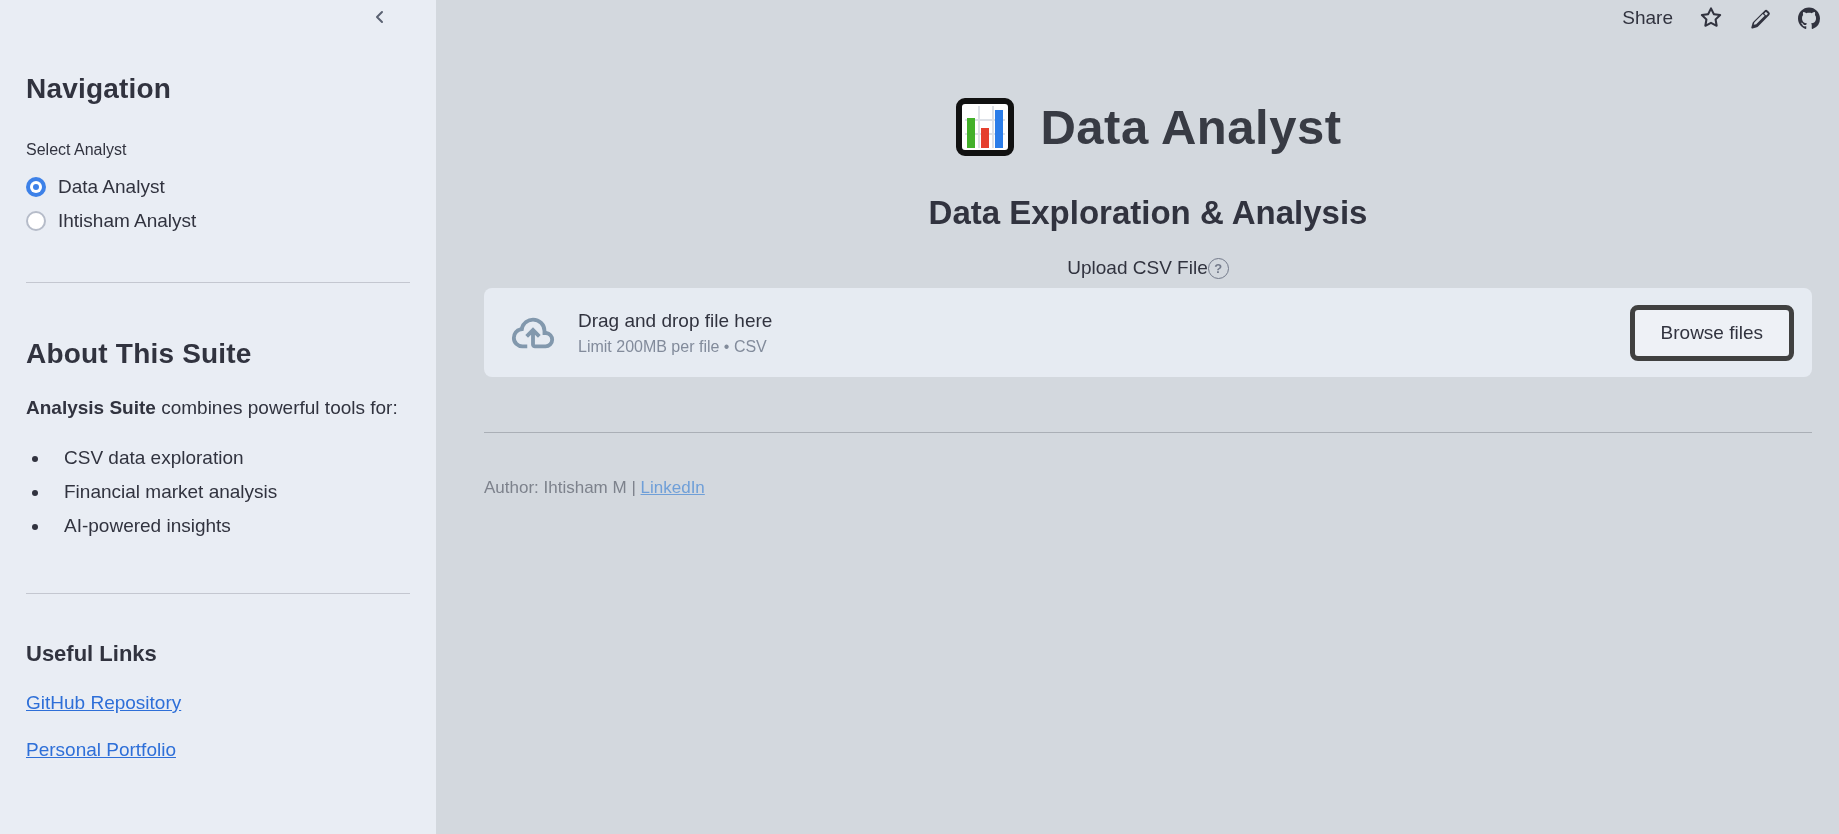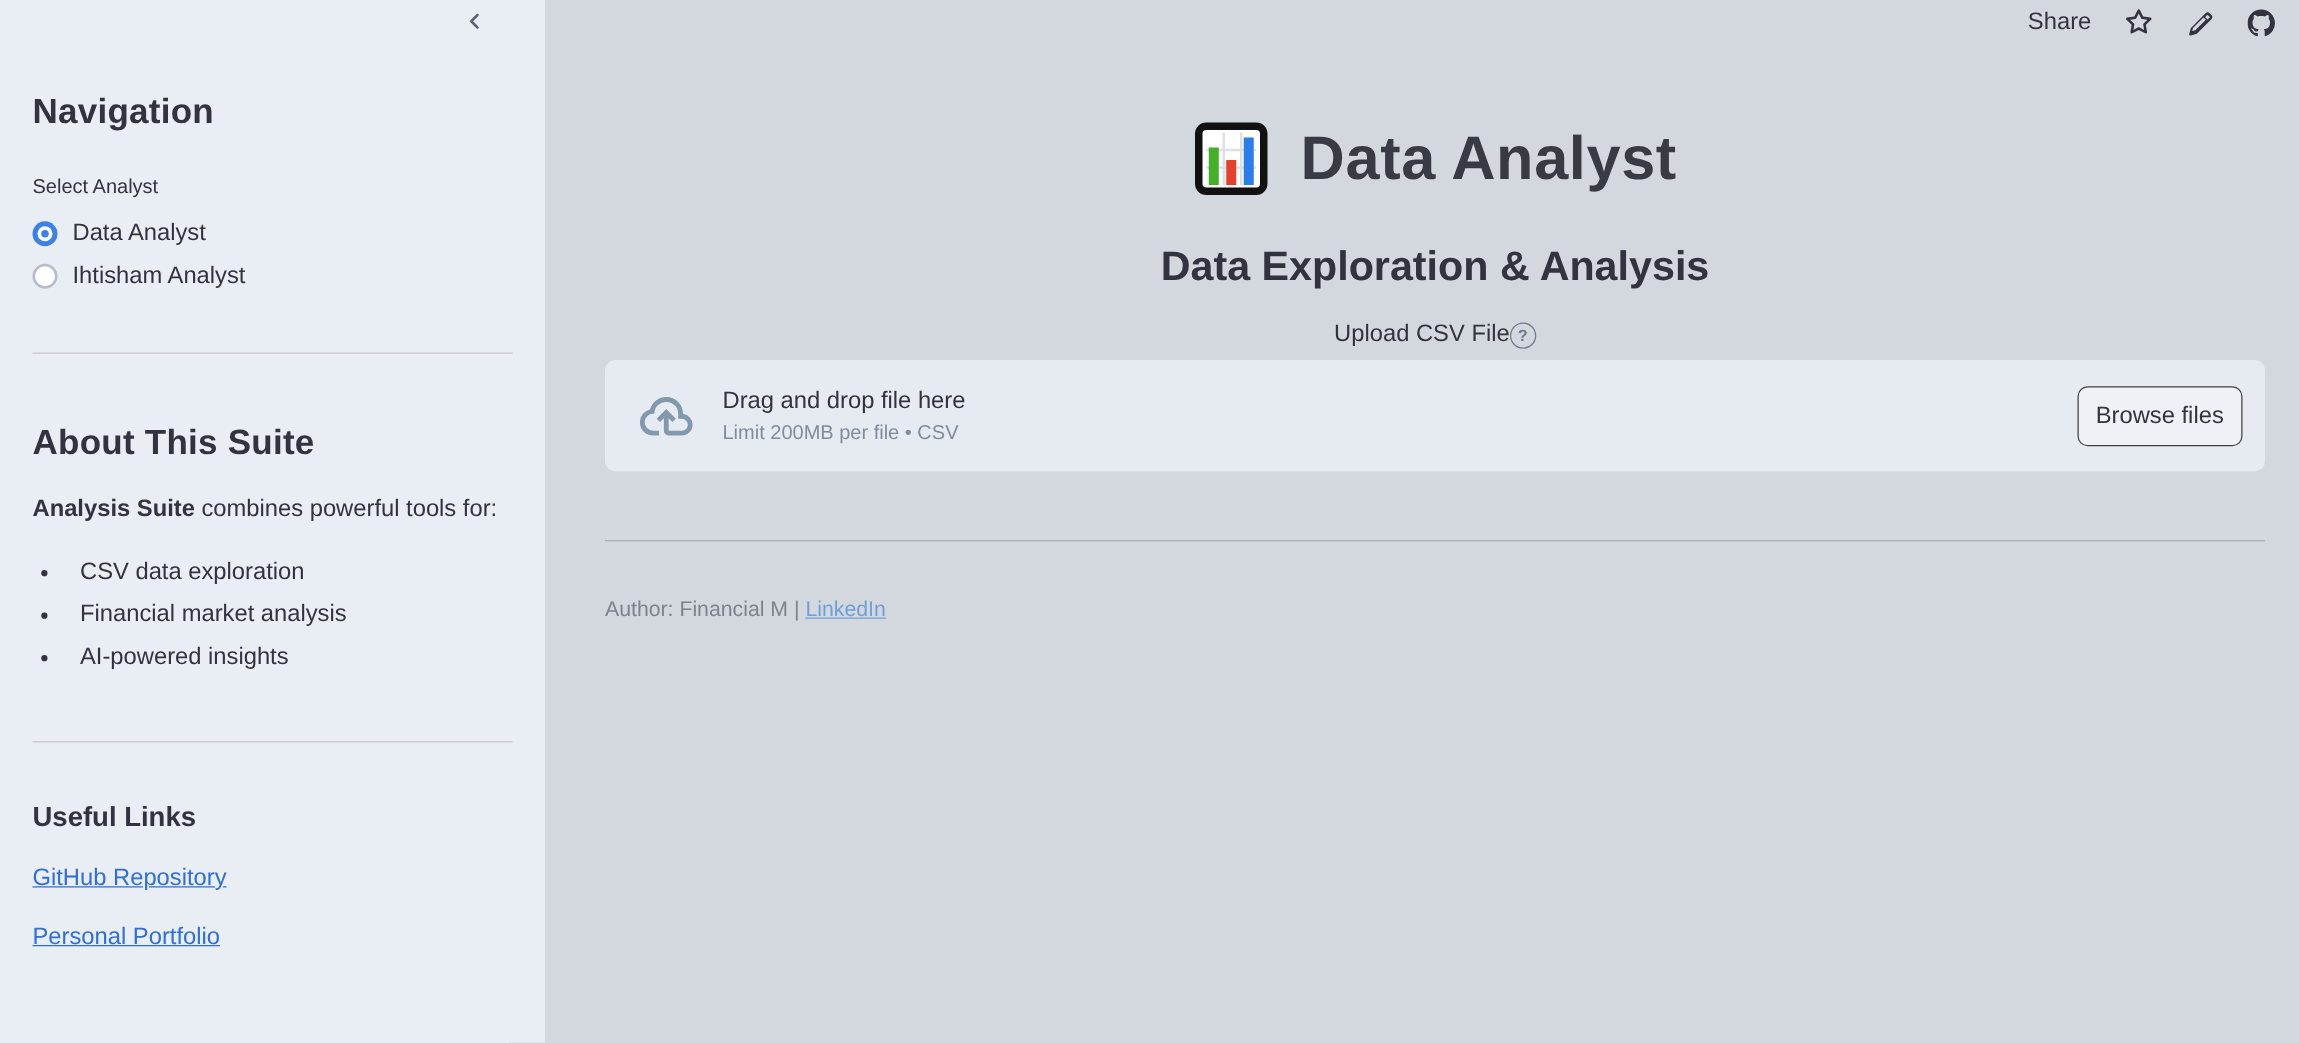--- a/index.html
+++ b/index.html
@@ -105,22 +105,22 @@
     padding: 0 18px 0 26px;
   }
   .cloud-icon { width: 46px; height: 46px; color: #8298ad; margin-right: 22px; flex: 0 0 auto; }
   .drop-texts { display: flex; flex-direction: column; gap: 3px; }
   .drop-main { font-size: 19px; line-height: 24px; color: #31333F; }
   .drop-limit { font-size: 16px; line-height: 21px; color: #828b9b; }
   .dz-spacer { flex: 1; }
   .browse-btn {
     font-family: "Liberation Sans", sans-serif;
     font-size: 19px; color: #31333F;
-    background: #eef1f6; border: 1px solid #404040; border-radius: 8px;
-    padding: 11px 14px; line-height: 24px; cursor: pointer;
+    background: #eef1f6; border: 5px solid #404040; border-radius: 8px;
+    padding: 11px 26px; line-height: 24px; cursor: pointer;
   }
 
   .main-divider { margin: 55px 0 0 0; border: none; border-top: 1px solid rgba(49,51,63,.25); }
 
   .author-line { margin-top: 44px; font-size: 17px; line-height: 22px; color: #7d828c; }
   .author-link { color: #6f9fd8; text-decoration: underline; cursor: pointer; }
 </style>
 </head>
 <body>
 
@@ -224,17 +224,17 @@
         <span class="drop-main">Drag and drop file here</span>
         <span class="drop-limit">Limit 200MB per file • CSV</span>
       </div>
       <div class="dz-spacer"></div>
       <button class="browse-btn">Browse files</button>
     </div>
 
     <hr class="main-divider">
 
     <div class="author-line">
-      <span>Author: Financial M | </span><a class="author-link">LinkedIn</a>
+      <span>Author: Ihtisham M | </span><a class="author-link">LinkedIn</a>
     </div>
 
   </div>
 </main>
 
 </body></html>

